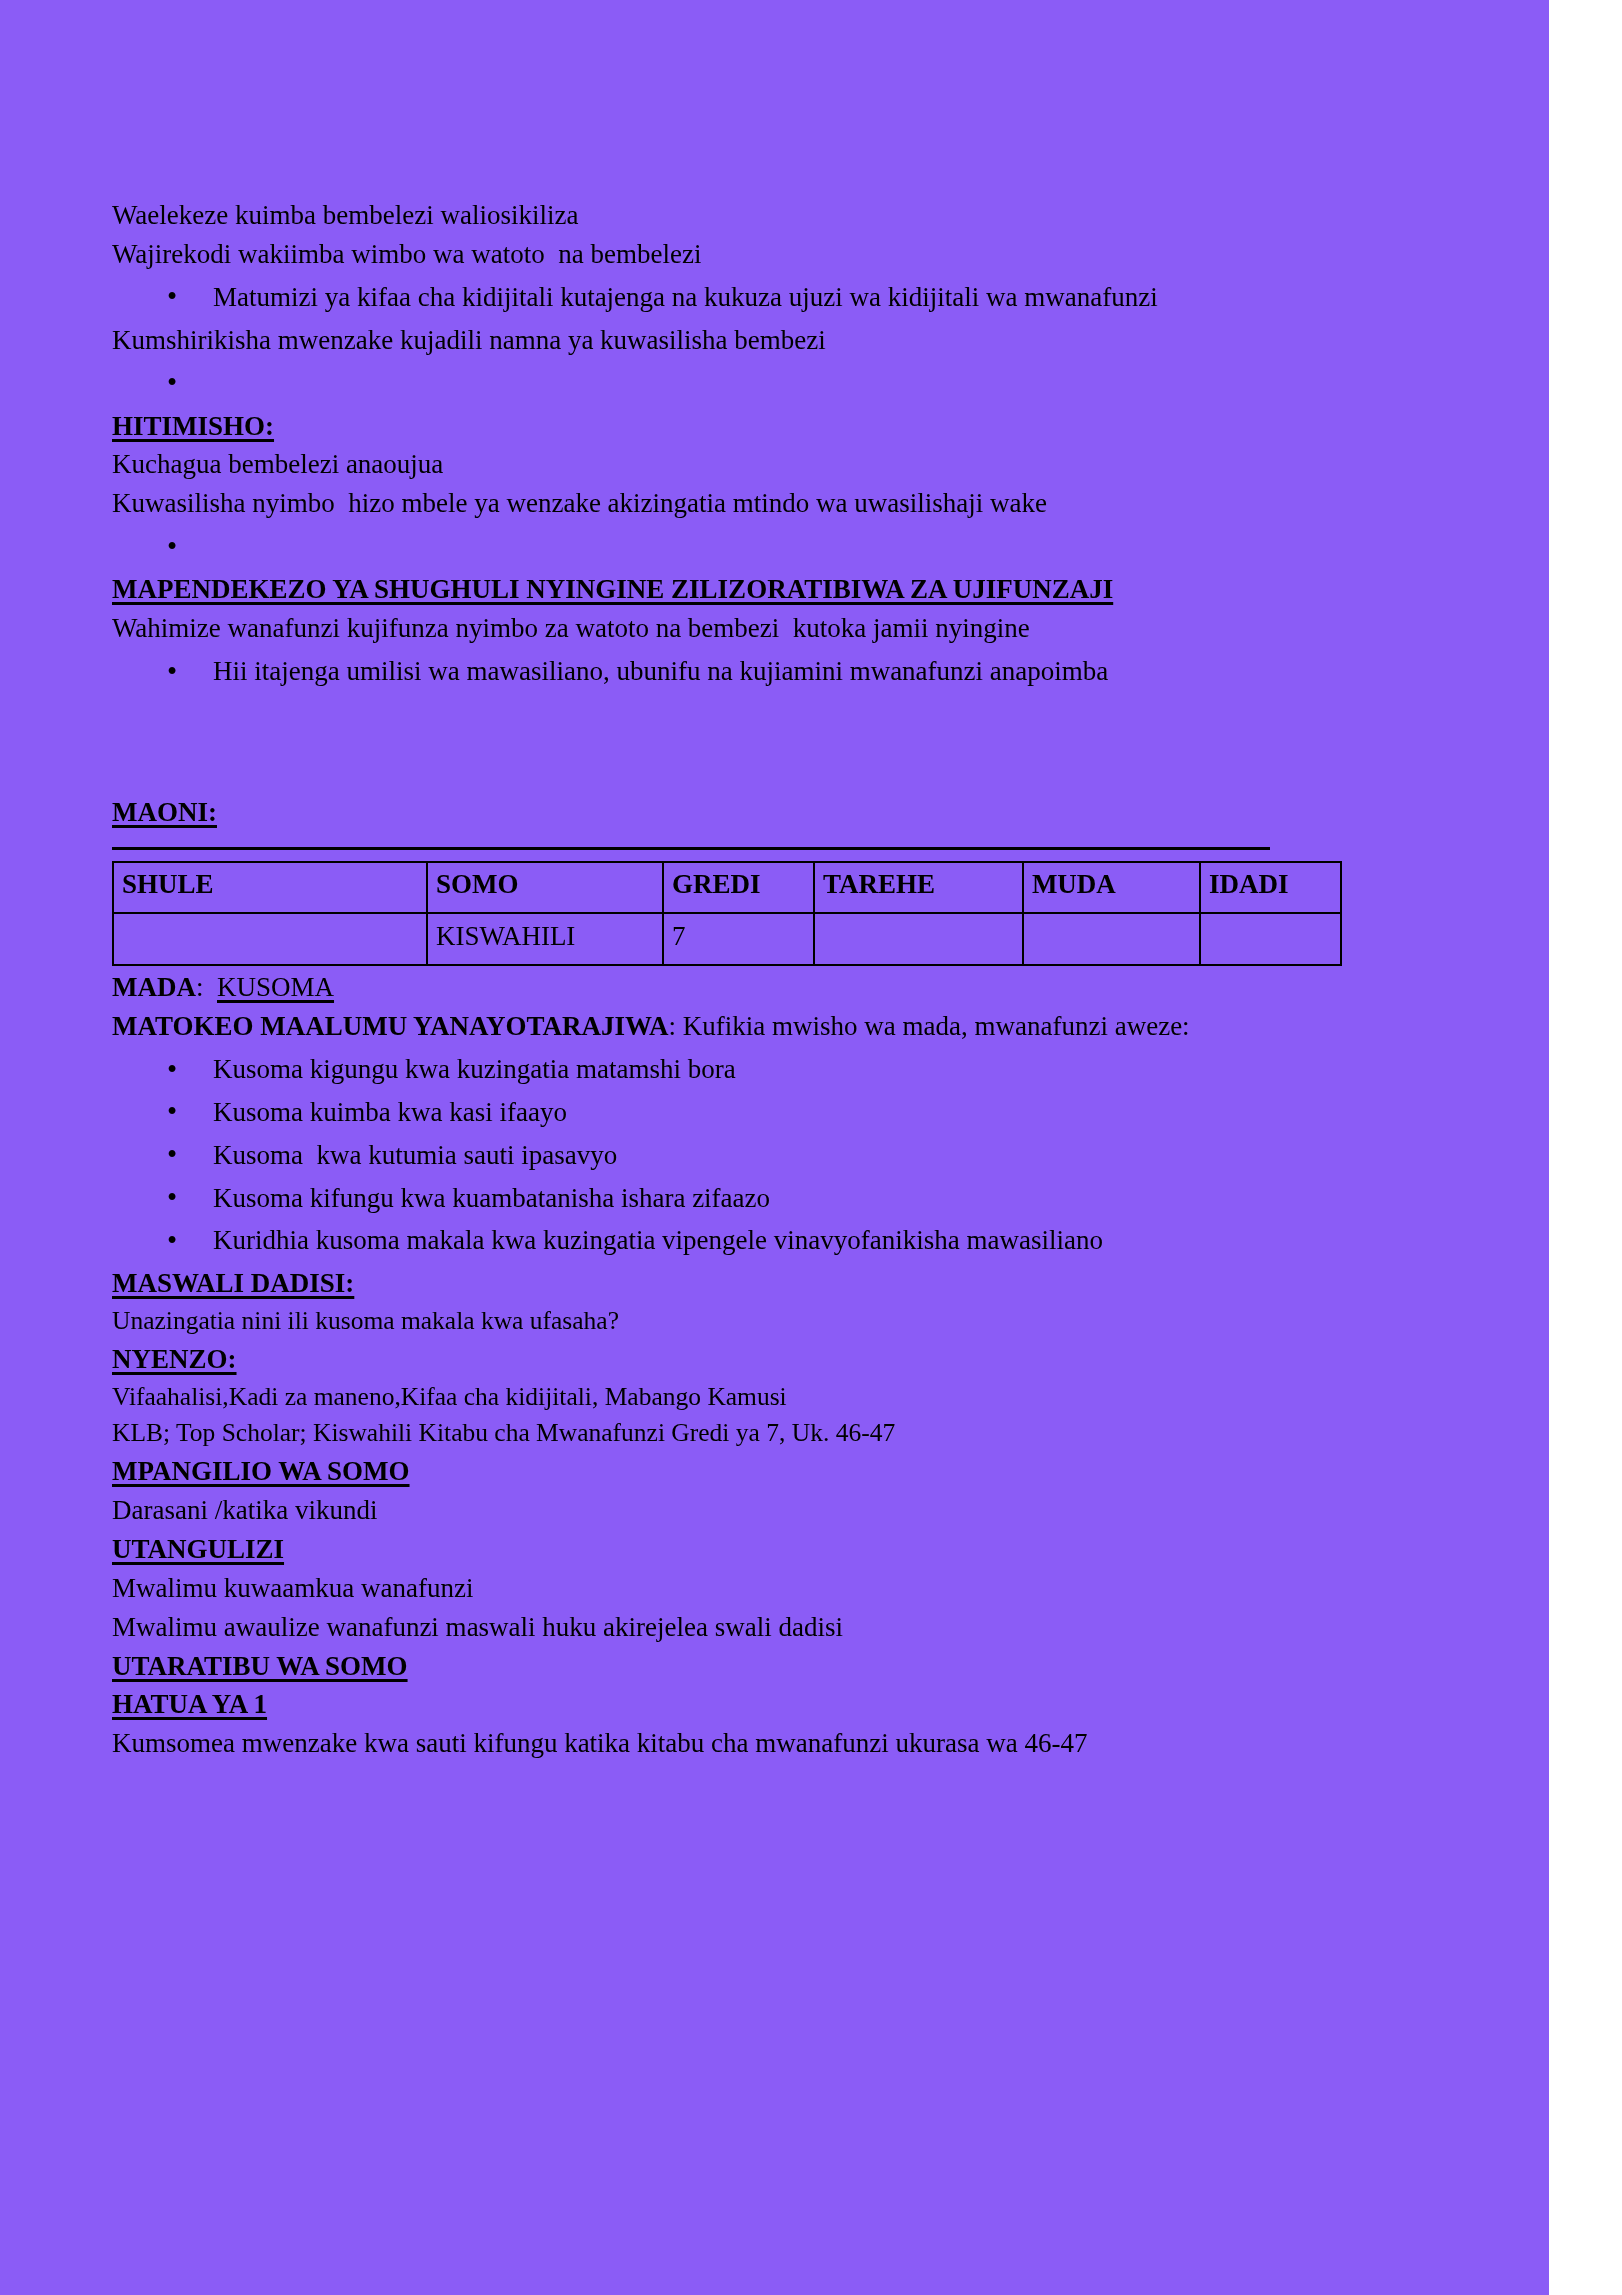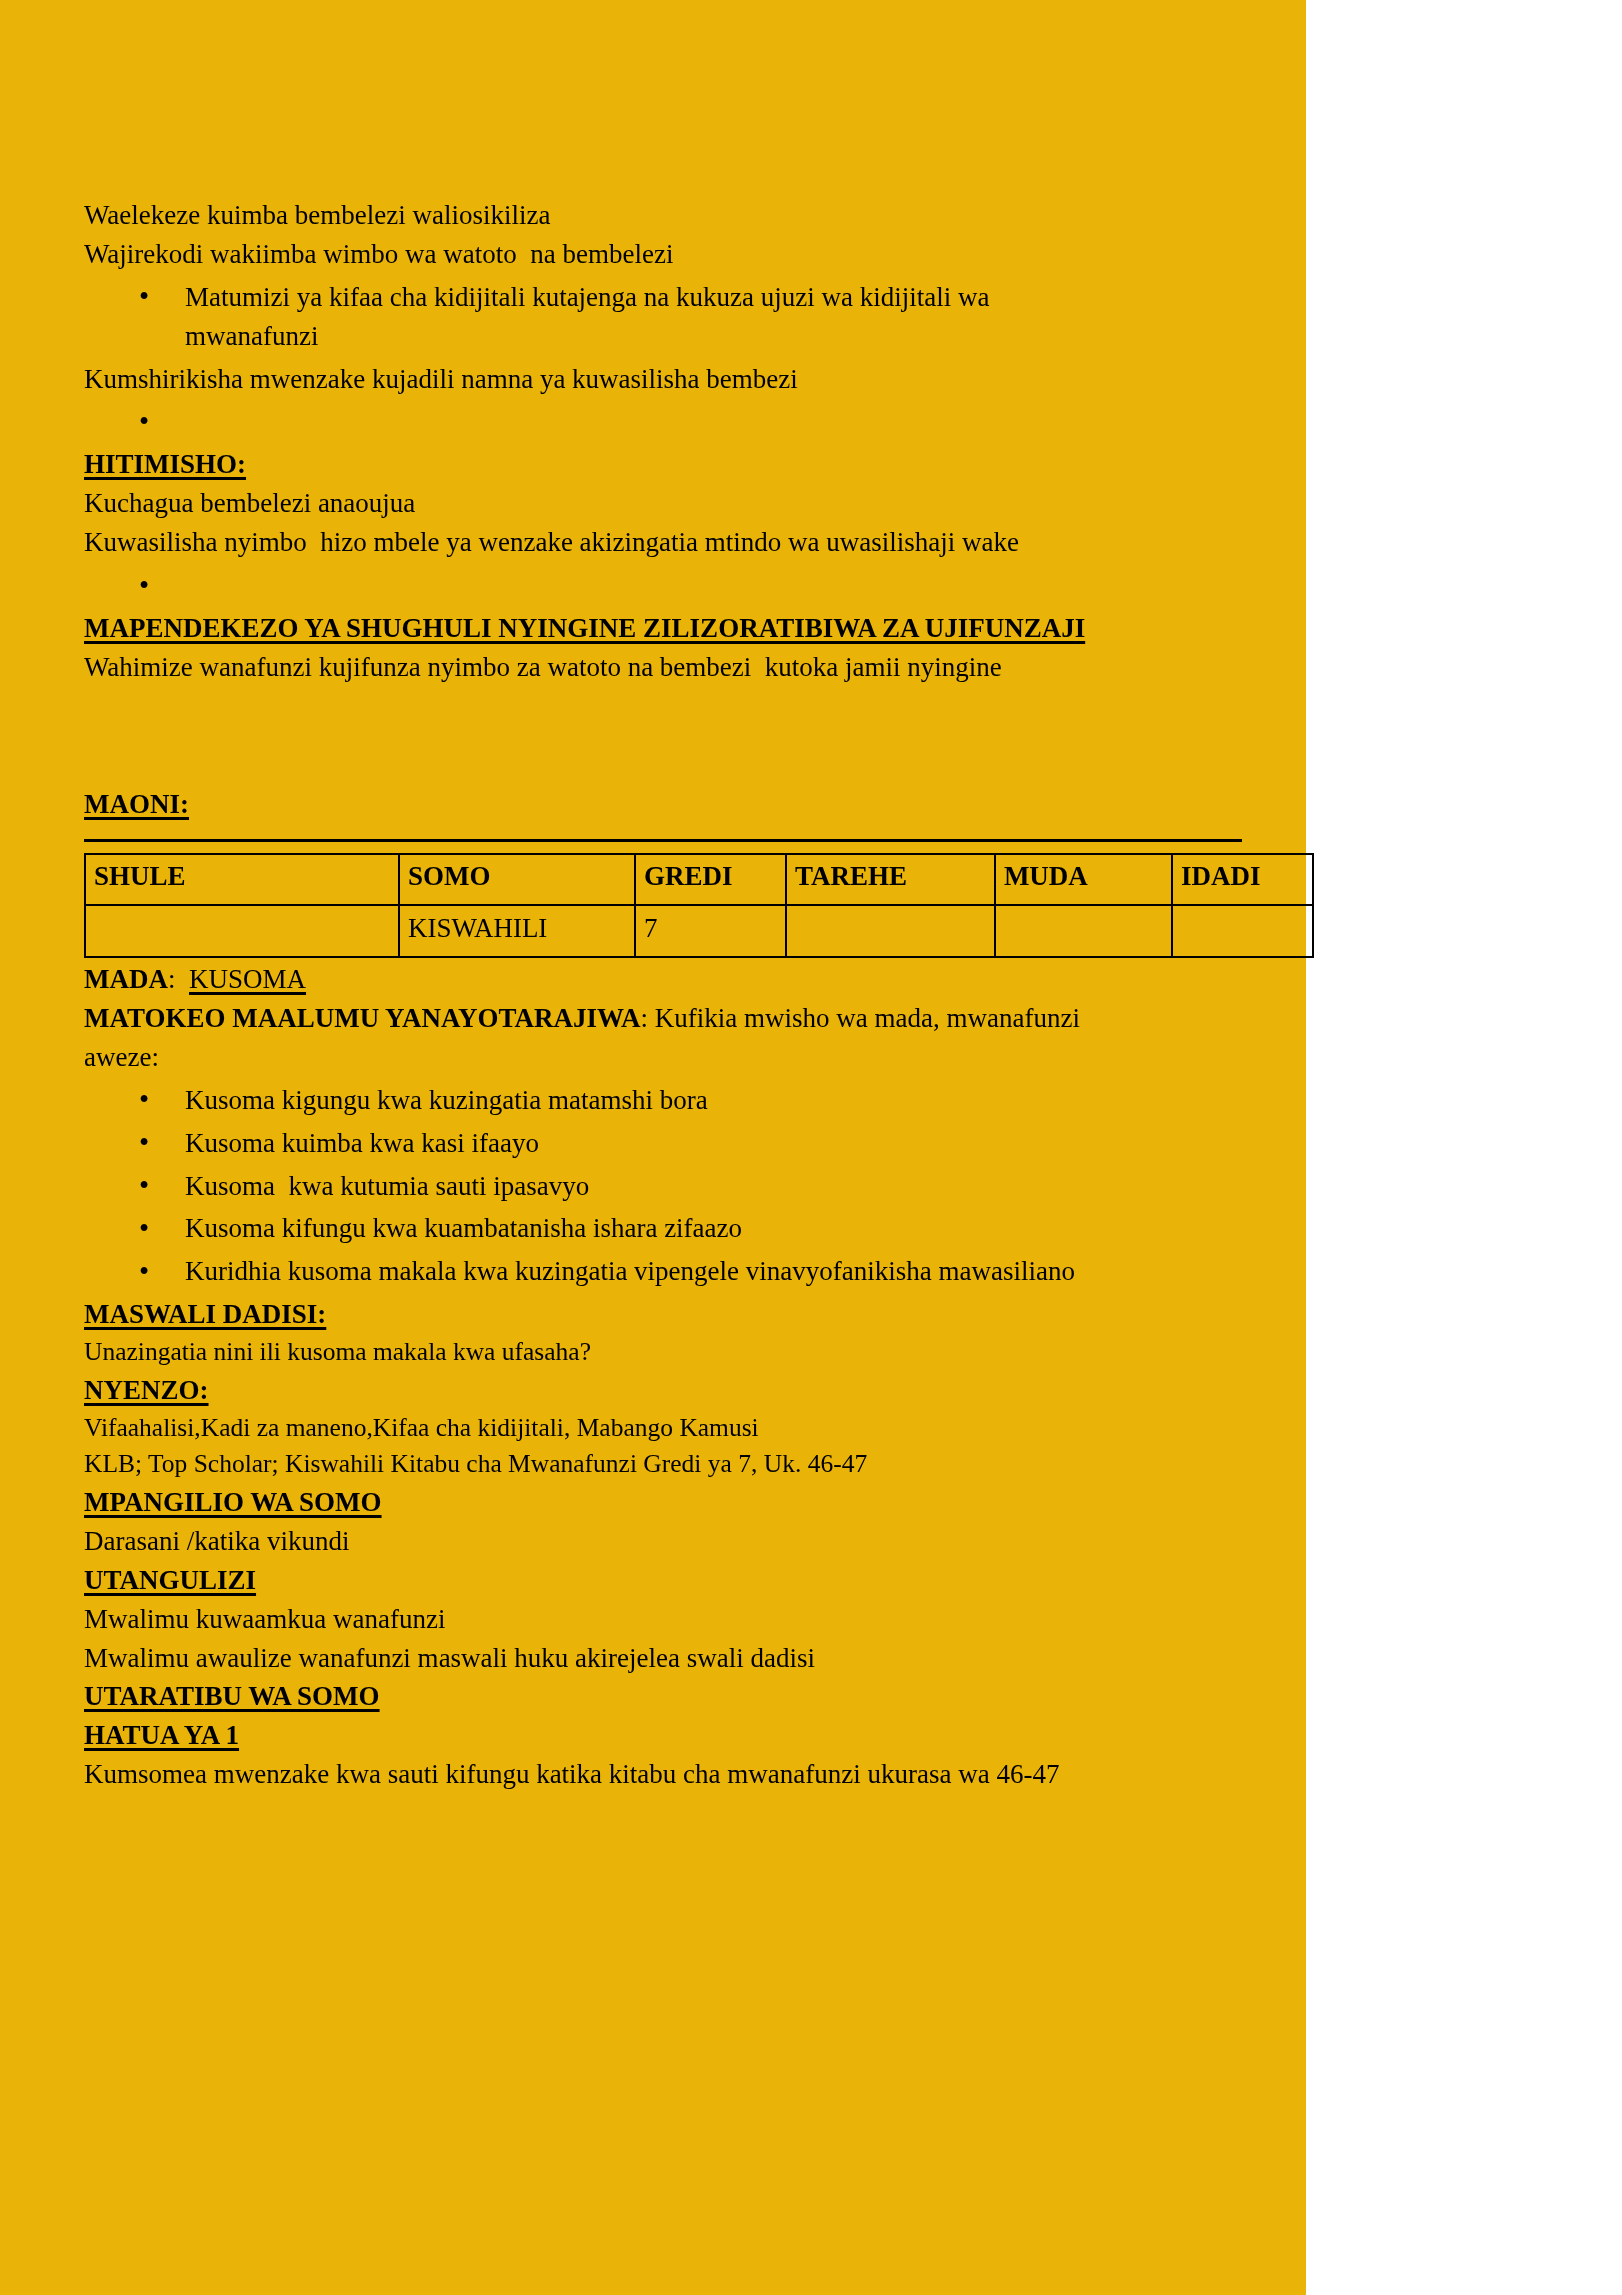--- a/index.html
+++ b/index.html
@@ -3,25 +3,25 @@
 <meta charset="utf-8">
 <title>Lesson Plan Document</title>
 <style>
   html, body {
     margin: 0;
     padding: 0;
     background: #ffffff;
   }
   .page {
     position: relative;
-    width: 1306px;
+    width: 1549px;
     height: 2295px;
-    background: #eab308;
+    background: #8b5cf6;
     box-sizing: border-box;
-    padding: 196px 196px 0 84px;
+    padding: 196px 196px 0 112px;
     font-family: "Liberation Serif", "DejaVu Serif", serif;
     color: #000000;
     font-size: 27px;
     line-height: 1.44;
   }
 
   .line {
     margin: 0;
     padding: 0;
     white-space: pre-wrap;
@@ -131,20 +131,23 @@
   <p class="line">Kuchagua bembelezi anaoujua</p>
   <p class="line">Kuwasilisha nyimbo  hizo mbele ya wenzake akizingatia mtindo wa uwasilishaji wake</p>
 
   <ul class="bl">
     <li class="empty"></li>
   </ul>
 
   <p class="line hdr">MAPENDEKEZO YA SHUGHULI NYINGINE ZILIZORATIBIWA ZA UJIFUNZAJI</p>
   <p class="line">Wahimize wanafunzi kujifunza nyimbo za watoto na bembezi  kutoka jamii nyingine</p>
 
+  <ul class="bl">
+    <li>Hii itajenga umilisi wa mawasiliano, ubunifu na kujiamini mwanafunzi anapoimba</li>
+  </ul>
 
   <div class="gap-lg"></div>
 
   <p class="line hdr">MAONI:</p>
 
   <hr class="rule">
 
   <table class="meta">
     <thead>
       <tr>

